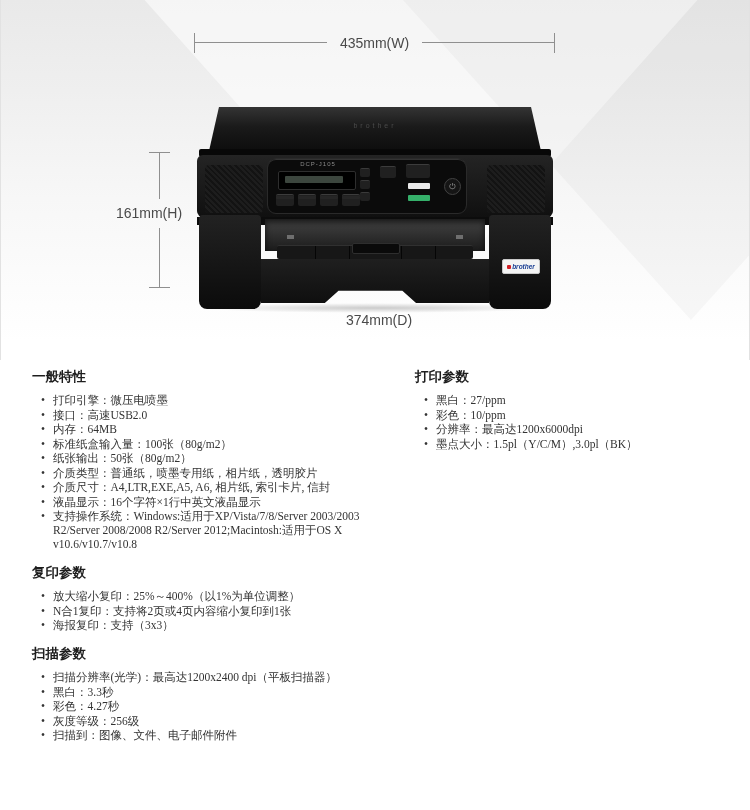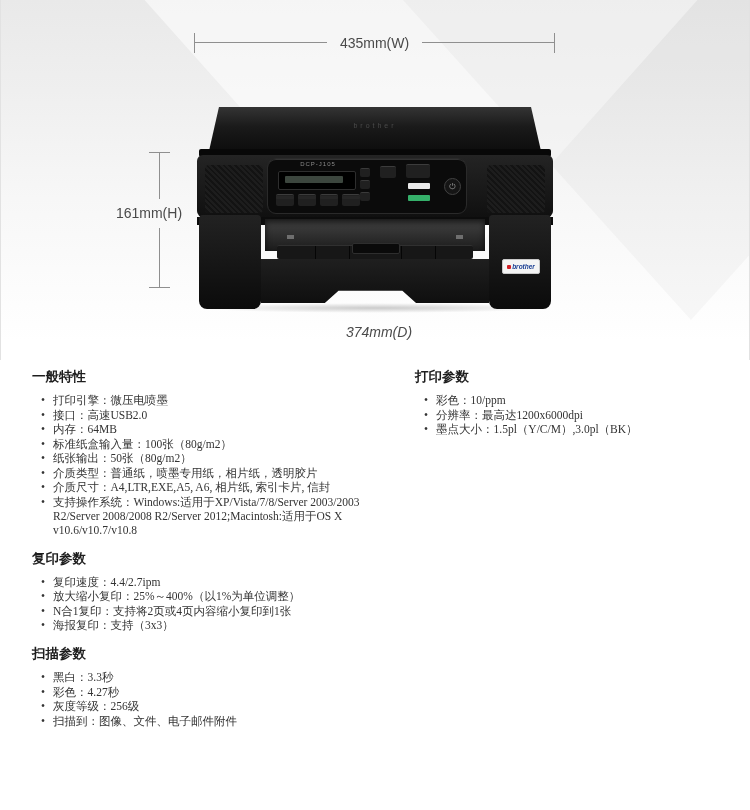--- a/index.html
+++ b/index.html
@@ -21,21 +21,21 @@
   .dim-sans{font-family:"Liberation Sans","DejaVu Sans",sans-serif;color:#4a4a4a;}
   .dim-w{position:absolute;left:193px;top:32px;width:361px;height:21px;
          display:flex;align-items:center;text-align:right;}
   .tick-v{width:1px;height:20px;background:#8f8f8f;}
   .dline-h{flex:1;height:1px;background:#8f8f8f;}
   .dim-label{padding:0 13px;font-size:14px;white-space:nowrap;}
   .dim-h{position:absolute;left:148px;top:152px;width:21px;height:136px;}
   .tick-h{position:absolute;left:0;width:21px;height:1px;background:#8f8f8f;}
   .dline-v{position:absolute;left:10px;width:1px;background:#8f8f8f;}
   .dim-h-label{position:absolute;left:100px;top:205px;width:96px;text-align:center;font-size:14px;}
-  .dim-d-label{position:absolute;left:328px;top:324px;width:100px;text-align:center;font-size:14px;font-style:italic;}
+  .dim-d-label{position:absolute;left:328px;top:312px;width:100px;text-align:center;font-size:14px;}
 
   
   .printer{position:absolute;left:190px;top:103px;width:368px;height:208px;}
   .pr-shadow{position:absolute;left:8px;top:200px;width:352px;height:10px;
              background:radial-gradient(ellipse at center,rgba(0,0,0,.20),rgba(0,0,0,0) 70%);}
   .lid{position:absolute;left:18px;top:4px;width:332px;height:44px;border-radius:10px 10px 2px 2px;
        background:linear-gradient(180deg,#343434 0%,#1a1a1a 45%,#0d0d0d 100%);
        clip-path:polygon(3% 0,97% 0,100% 100%,0 100%);}
   .lid-brand{position:absolute;left:0;top:15px;width:100%;text-align:center;
              font-family:"Liberation Sans",sans-serif;font-size:7px;letter-spacing:3px;
@@ -198,40 +198,42 @@
     <div class="col col-left">
         <h3 class="section-title">一般特性</h3>
         <ul class="spec-list">
           <li class="spec-item">打印引擎：微压电喷墨</li>
           <li class="spec-item">接口：高速USB2.0</li>
           <li class="spec-item">内存：64MB</li>
           <li class="spec-item">标准纸盒输入量：100张（80g/m2）</li>
           <li class="spec-item">纸张输出：50张（80g/m2）</li>
           <li class="spec-item">介质类型：普通纸，喷墨专用纸，相片纸，透明胶片</li>
           <li class="spec-item">介质尺寸：A4,LTR,EXE,A5, A6, 相片纸, 索引卡片, 信封</li>
+          <li class="spec-item">液晶显示：16个字符×1行中英文液晶显示</li>
           <li class="spec-item">支持操作系统：Windows:适用于XP/Vista/7/8/Server 2003/2003 R2/Server 2008/2008 R2/Server 2012;Macintosh:适用于OS X v10.6/v10.7/v10.8</li>
         </ul>
         <h3 class="section-title">复印参数</h3>
         <ul class="spec-list">
-          <li class="spec-item">复印速度：4.4/2.7ipm</li>
           <li class="spec-item">放大缩小复印：25%～400%（以1%为单位调整）</li>
           <li class="spec-item">N合1复印：支持将2页或4页内容缩小复印到1张</li>
           <li class="spec-item">海报复印：支持（3x3）</li>
         </ul>
         <h3 class="section-title">扫描参数</h3>
         <ul class="spec-list">
+          <li class="spec-item">扫描分辨率(光学)：最高达1200x2400 dpi（平板扫描器）</li>
           <li class="spec-item">黑白：3.3秒</li>
           <li class="spec-item">彩色：4.27秒</li>
           <li class="spec-item">灰度等级：256级</li>
           <li class="spec-item">扫描到：图像、文件、电子邮件附件</li>
         </ul>
       </div>
     <div class="col col-right">
         <h3 class="section-title">打印参数</h3>
         <ul class="spec-list">
+          <li class="spec-item">黑白：27/ppm</li>
           <li class="spec-item">彩色：10/ppm</li>
           <li class="spec-item">分辨率：最高达1200x6000dpi</li>
           <li class="spec-item">墨点大小：1.5pl（Y/C/M）,3.0pl（BK）</li>
         </ul>
       </div>
   </div>
 
 </div>
 
 </body></html>

